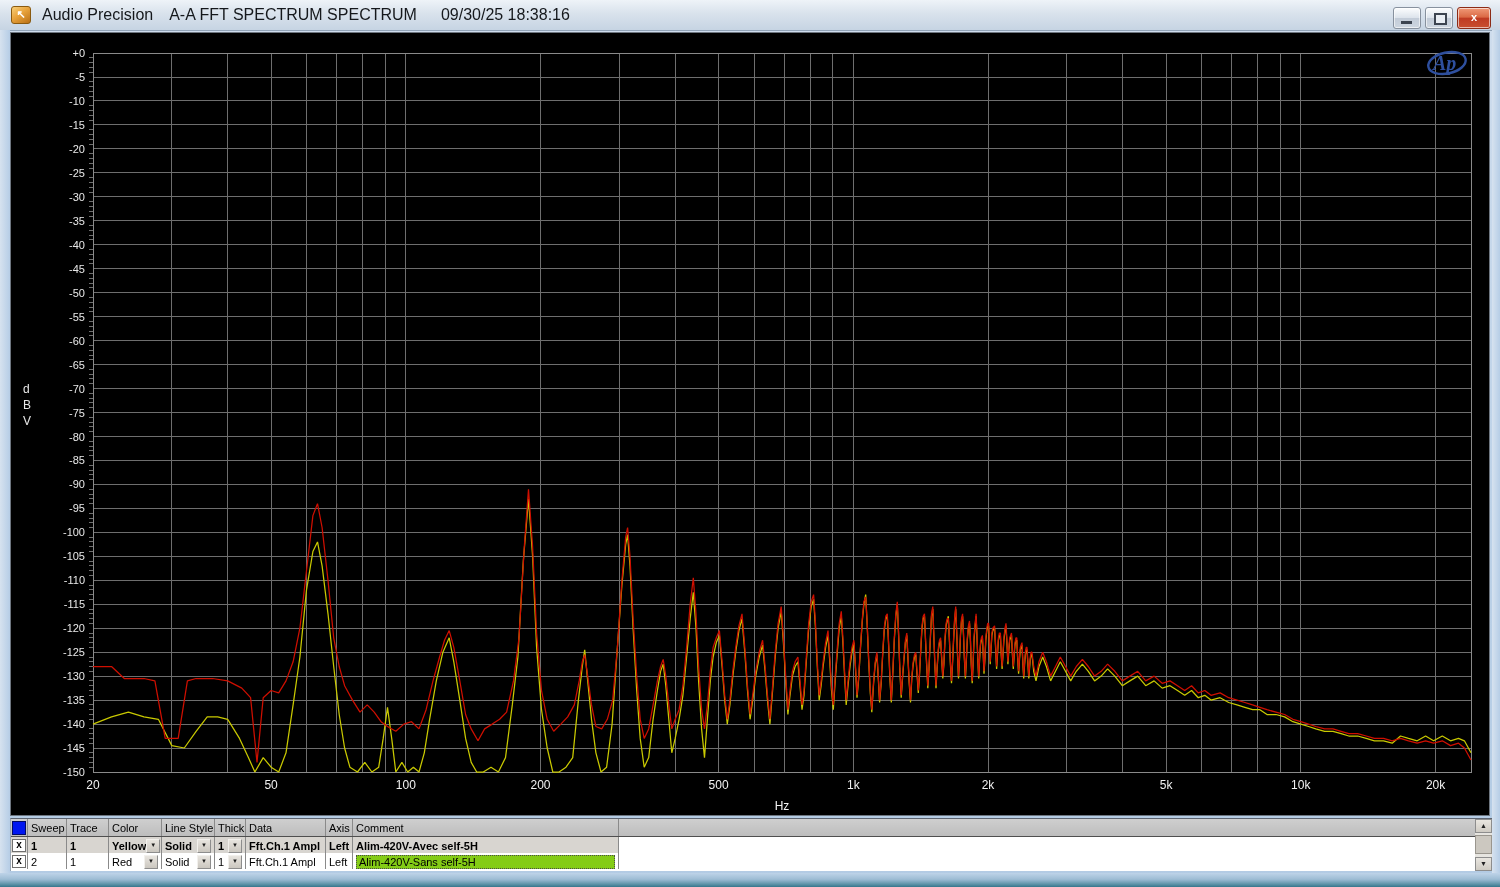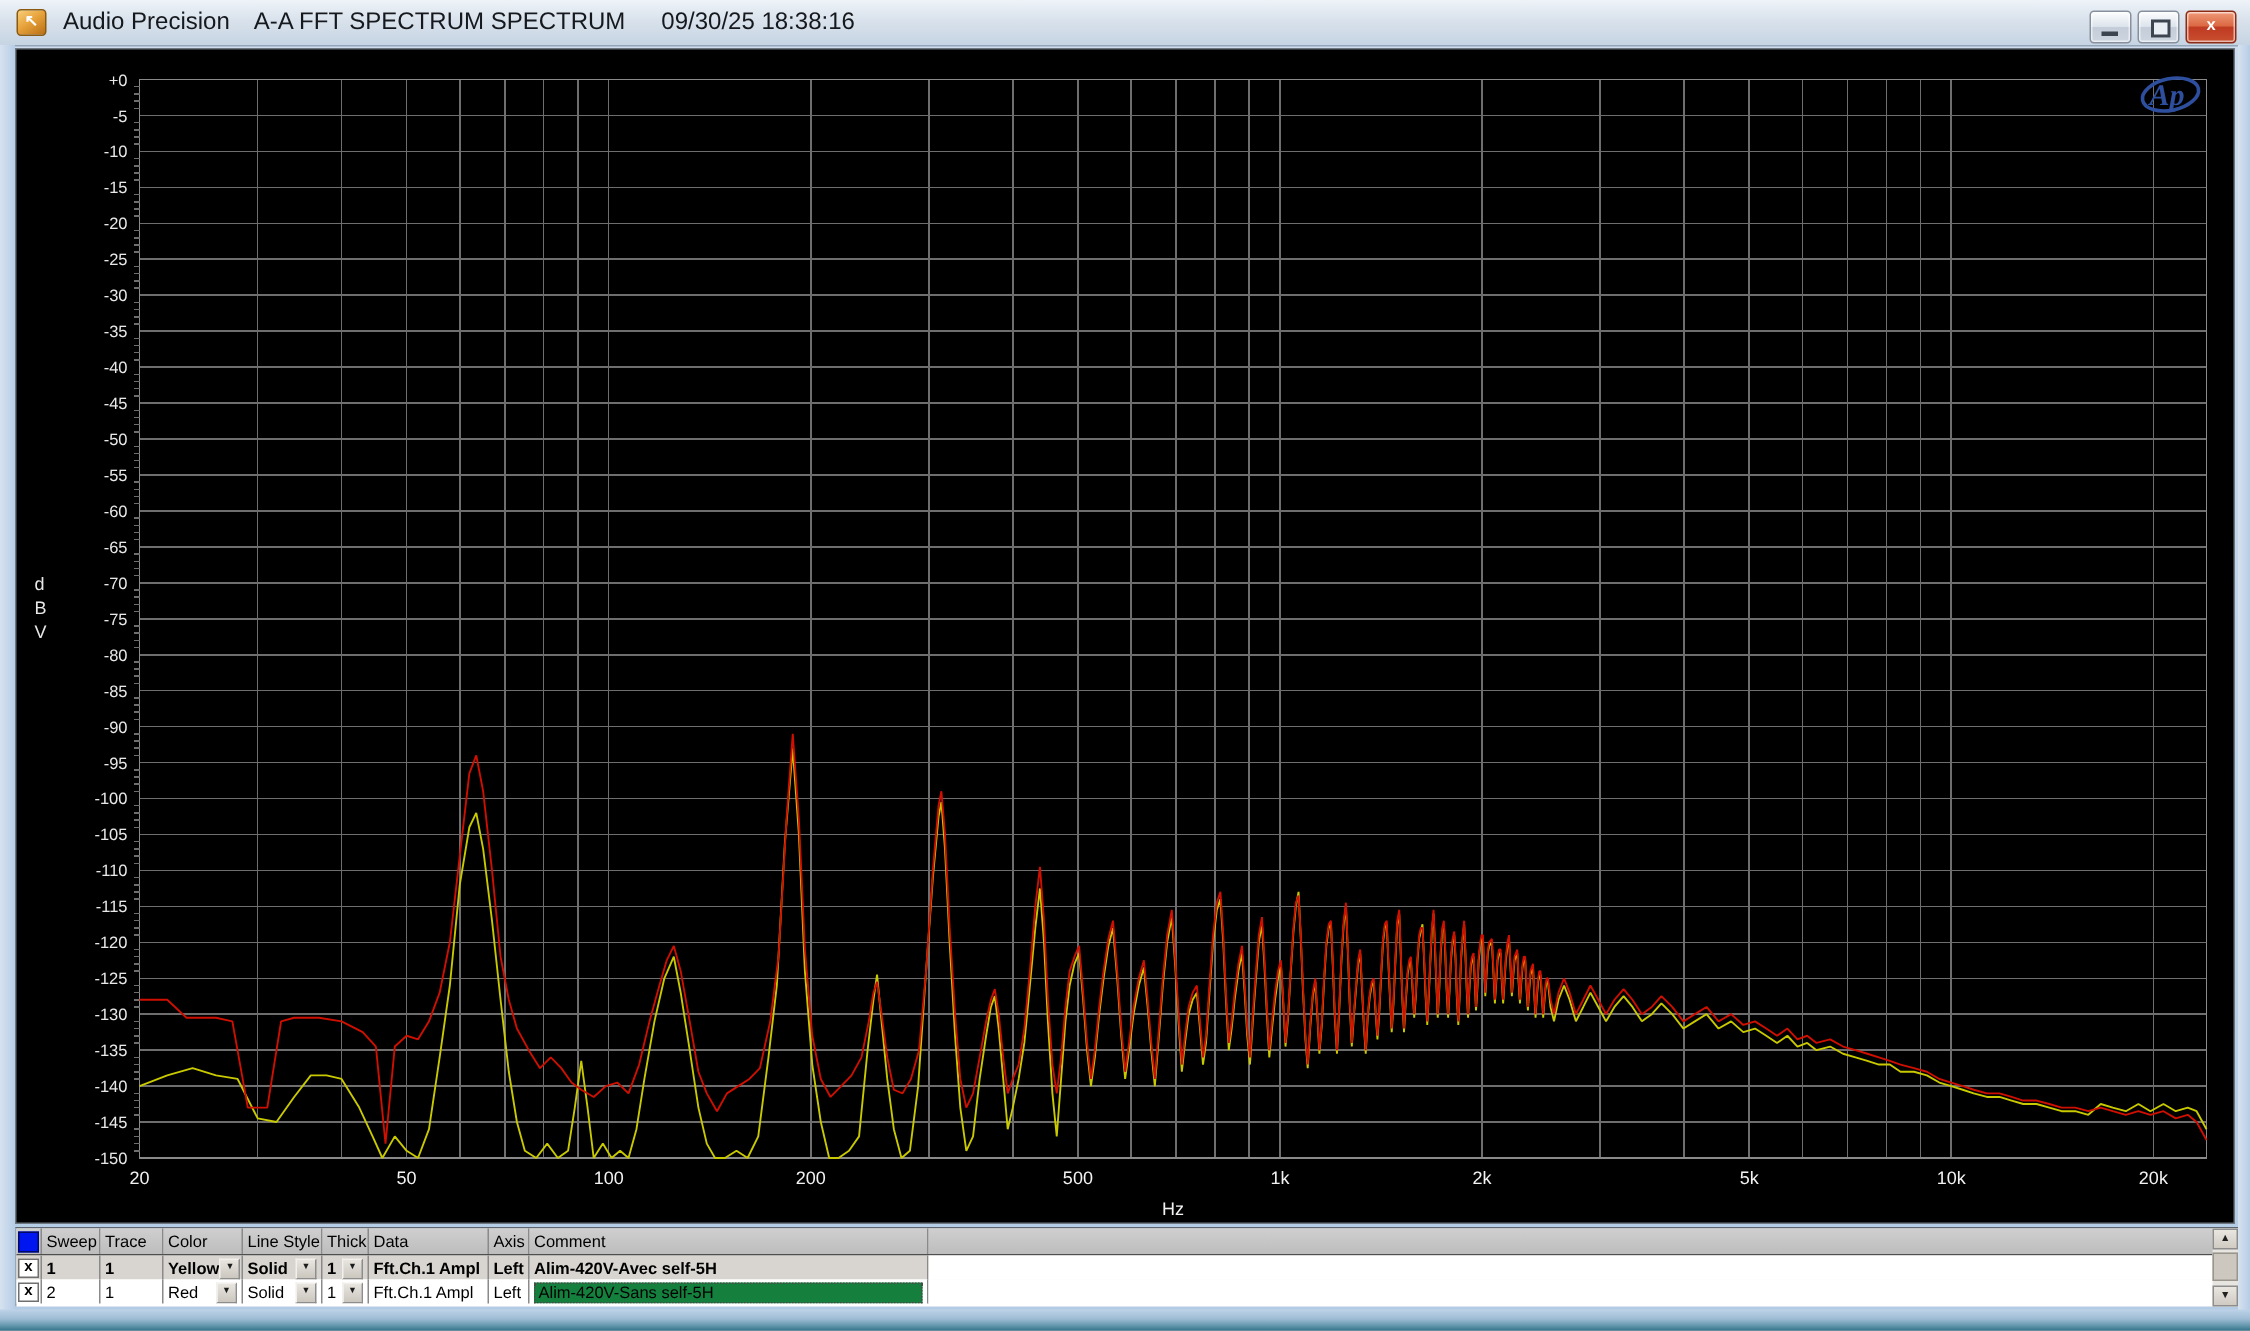--- a/index.html
+++ b/index.html
@@ -85,21 +85,21 @@
     font-weight:bold;font-size:10px;line-height:10px;text-align:center;color:#000;
   }
   .dd-wrap{display:flex;width:100%;justify-content:space-between;align-items:center;}
   .dd-btn{
     width:12px;height:12px;flex:0 0 12px;
     background:linear-gradient(180deg,#e8e5df,#cbc7bf);
     border:1px solid #8d8d8d;border-top-color:#f2f0ec;border-left-color:#f2f0ec;
     font-size:6px;line-height:11px;text-align:center;color:#1c1c1c;font-weight:normal;
   }
   .cmt-box{
-    width:256px;height:12px;border:1px dotted #4a4a4a;background:#15803d;
+    width:256px;height:12px;border:1px dotted #4a4a4a;background:#84cc16;
     padding:0 2px;line-height:12px;white-space:nowrap;overflow:hidden;font-weight:normal;
   }
   
   .sbar{position:absolute;right:0px;top:0px;width:17px;height:52px;background:#e7e5e0;}
   .sbtn{
     position:absolute;left:0;width:17px;height:14px;
     background:linear-gradient(180deg,#e9e6e0,#cfcbc3);
     border:1px solid #8d8d8d;box-sizing:border-box;
     font-size:7px;line-height:12px;text-align:center;color:#222;
   }

